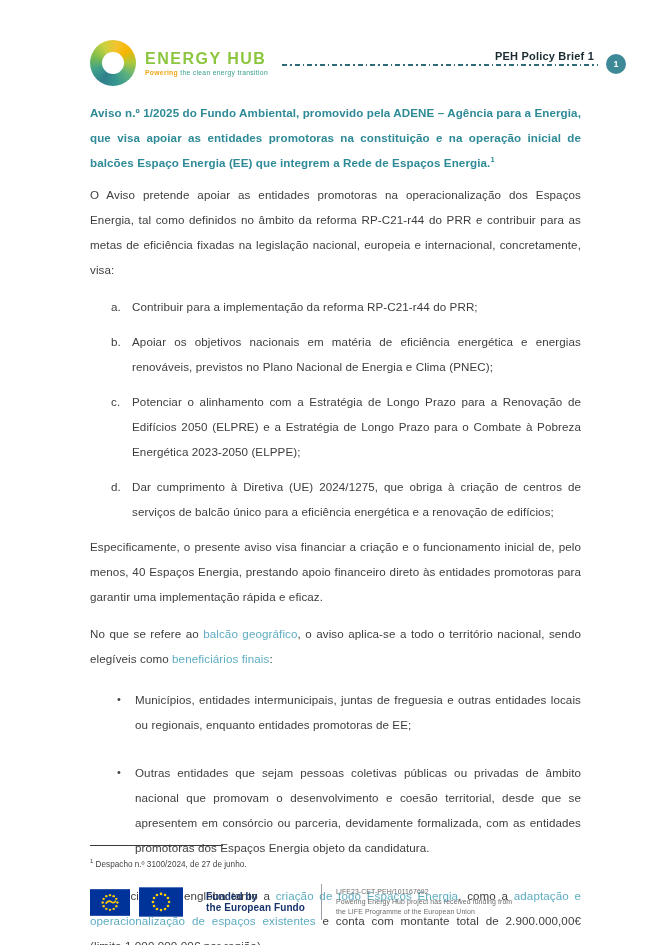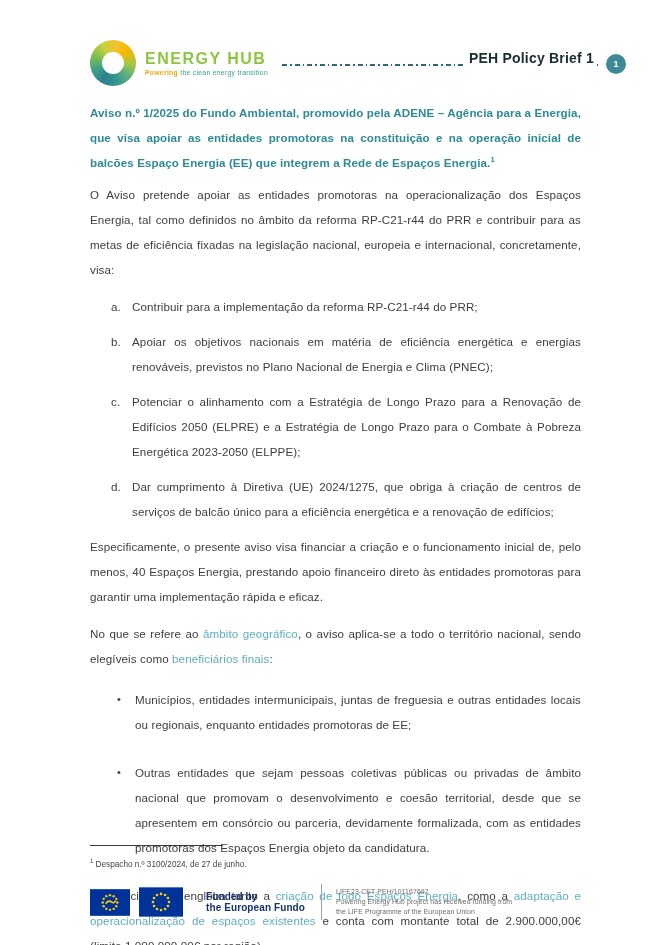--- a/index.html
+++ b/index.html
@@ -42,21 +42,21 @@
     position:relative; flex:1 1 auto; height:40px; margin-left:14px;
   }
   .header-line .dashline {
     position:absolute; left:0; right:6px; top:21px; height:1.6px;
     background:repeating-linear-gradient(90deg,
       #2e6b77 0 5px, transparent 5px 8px,
       #2e6b77 8px 9.6px, transparent 9.6px 12.6px);
   }
   .brief-label {
     position:absolute; right:10px; top:7px;
-    font-size:14px; font-weight:bold; color:#1b2b33; letter-spacing:0.2px;
+    font-size:11px; font-weight:bold; color:#1b2b33; letter-spacing:0.2px;
     background:#fff; padding-left:6px;
   }
   .page-circle {
     flex:0 0 auto;
     width:20px; height:20px; border-radius:50%;
     background:#3d8a96; color:#ffffff;
     font-size:9px; font-weight:bold;
     display:flex; align-items:center; justify-content:center;
     margin-left:2px; margin-top:2px;
   }
@@ -146,21 +146,21 @@
         <span class="ltxt">Potenciar o alinhamento com a Estratégia de Longo Prazo para a Renovação de Edifícios 2050 (ELPRE) e a Estratégia de Longo Prazo para o Combate à Pobreza Energética 2023-2050 (ELPPE);</span>
       </div>
       <div class="lettered-item">
         <span class="ltr">d.</span>
         <span class="ltxt">Dar cumprimento à Diretiva (UE) 2024/1275, que obriga à criação de centros de serviços de balcão único para a eficiência energética e a renovação de edifícios;</span>
       </div>
     </div>
 
     <p class="para">Especificamente, o presente aviso visa financiar a criação e o funcionamento inicial de, pelo menos, 40 Espaços Energia, prestando apoio financeiro direto às entidades promotoras para garantir uma implementação rápida e eficaz.</p>
 
-    <p class="para"><span>No que se refere ao </span><span class="link-teal">âmbito geográfico</span><span>, o aviso aplica-se a todo o território nacional, sendo elegíveis como </span><span class="link-teal">beneficiários finais</span><span>:</span></p>
+    <p class="para"><span>No que se refere ao </span><span class="link-teal">balcão geográfico</span><span>, o aviso aplica-se a todo o território nacional, sendo elegíveis como </span><span class="link-teal">beneficiários finais</span><span>:</span></p>
 
     <div class="bullet-list">
       <div class="bullet-item">
         <span class="bdot">•</span>
         <span class="btxt">Municípios, entidades intermunicipais, juntas de freguesia e outras entidades locais ou regionais, enquanto entidades promotoras de EE;</span>
       </div>
       <div class="bullet-item">
         <span class="bdot">•</span>
         <span class="btxt">Outras entidades que sejam pessoas coletivas públicas ou privadas de âmbito nacional que promovam o desenvolvimento e coesão territorial, desde que se apresentem em consórcio ou parceria, devidamente formalizada, com as entidades promotoras dos Espaços Energia objeto da candidatura.</span>
       </div>

